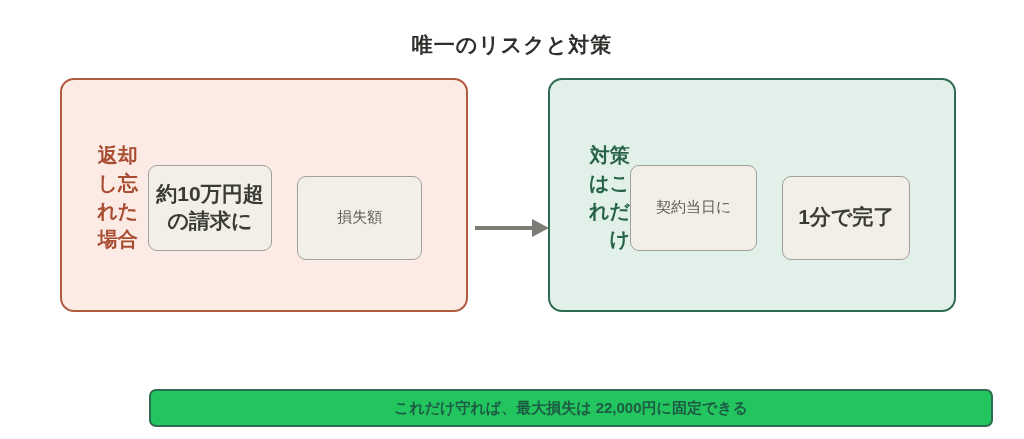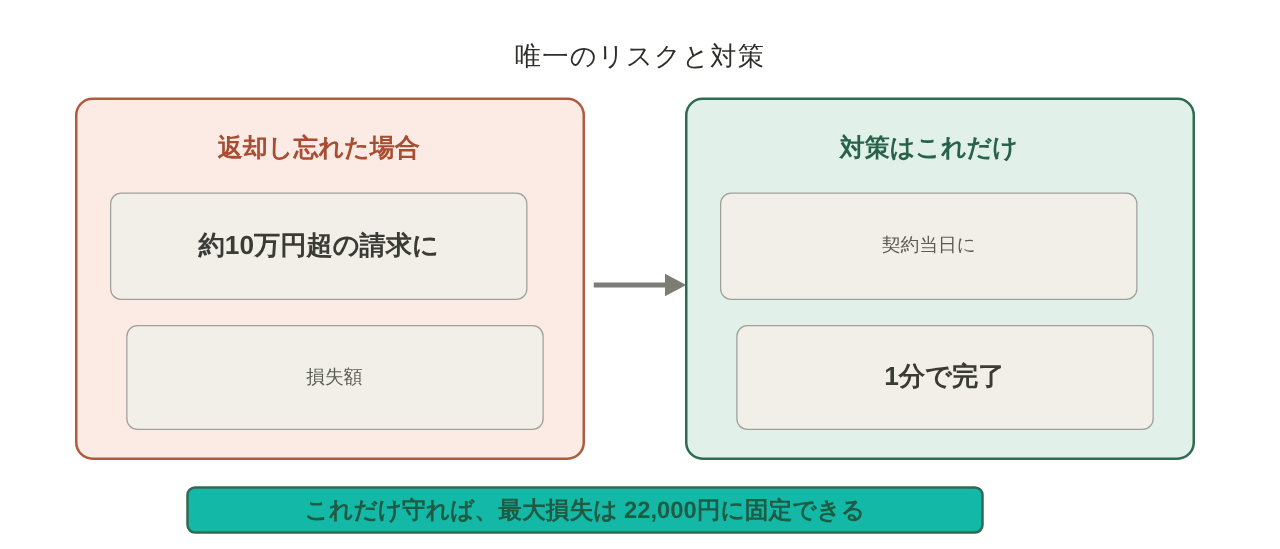--- a/index.html
+++ b/index.html
@@ -3,52 +3,52 @@
 <meta charset="utf-8">
 <style>
   html,body { margin:0; padding:0; background:#ffffff; }
   .canvas {
     position:relative; width:1024px; height:439px; overflow:hidden;
     background:#ffffff;
     font-family:"Liberation Sans","DejaVu Sans",sans-serif;
   }
   .title {
     position:absolute; top:31px; left:0; width:100%;
-    text-align:center; font-size:21px; font-weight:normal;
+    text-align:center; font-size:21px; font-weight:bold;
     color:#2e2e2b; letter-spacing:1px;
   }
   .panel {
-    position:absolute; top:78px; width:408px; height:290px;
+    position:absolute; top:78px; width:408px; height:234px;
     box-sizing:border-box; border-radius:14px;
-    display:flex; flex-direction:column; align-items:center;
+    display:flex; flex-direction:row; align-items:center;
     padding:25px 44px 0 26px;
   }
   .panel.risk    { left:60px;  background:#fcebe4; border:2px solid #b15b3e; }
   .panel.measure { left:548px; background:#e1f1e9; border:2px solid #2f6b52; }
   .panel-title {
     font-size:20px; font-weight:bold; line-height:28px;
     margin:0 0 21px 0; text-align:center;
   }
   .risk    .panel-title { color:#a84c32; }
-  .measure .panel-title { color:#28624b; }
+  .measure .panel-title { color:#28624b;text-align:right; }
   .card {
     box-sizing:border-box; width:100%; height:86px;
     background:#f1efe8; border:1px solid #a0a09a; border-radius:9px;
     display:flex; flex-direction:column; align-items:center; justify-content:center;
     gap:5px; text-align:center;
   }
   .card + .card { margin-top:20px; height:84px;margin-left:25px; }
   .card-sub  { font-size:15px; color:#5b5b54; line-height:1.25; }
   .card-main { font-size:21px; font-weight:bold; color:#3b3b36; line-height:1.25; }
   .arrow { position:absolute; left:473px; top:210px; width:78px; height:36px; }
   .banner {
-    position:absolute; left:149px; top:389px; width:638px; height:38px;
-    box-sizing:border-box; background:#14b8a6; border:2px solid #2f6b52;
+    position:absolute; left:149px; top:389px; width:844px; height:38px;
+    box-sizing:border-box; background:#22c55e; border:2px solid #2f6b52;
     border-radius:7px; display:flex; align-items:center; justify-content:center;
-    font-size:19px; font-weight:bold; color:#1e5b44;
+    font-size:15px; font-weight:bold; color:#1e5b44;
   }
 </style>
 </head>
 <body>
 
 <div class="canvas">
 
   <div class="title">唯一のリスクと対策</div>
 
   <section class="panel risk">

